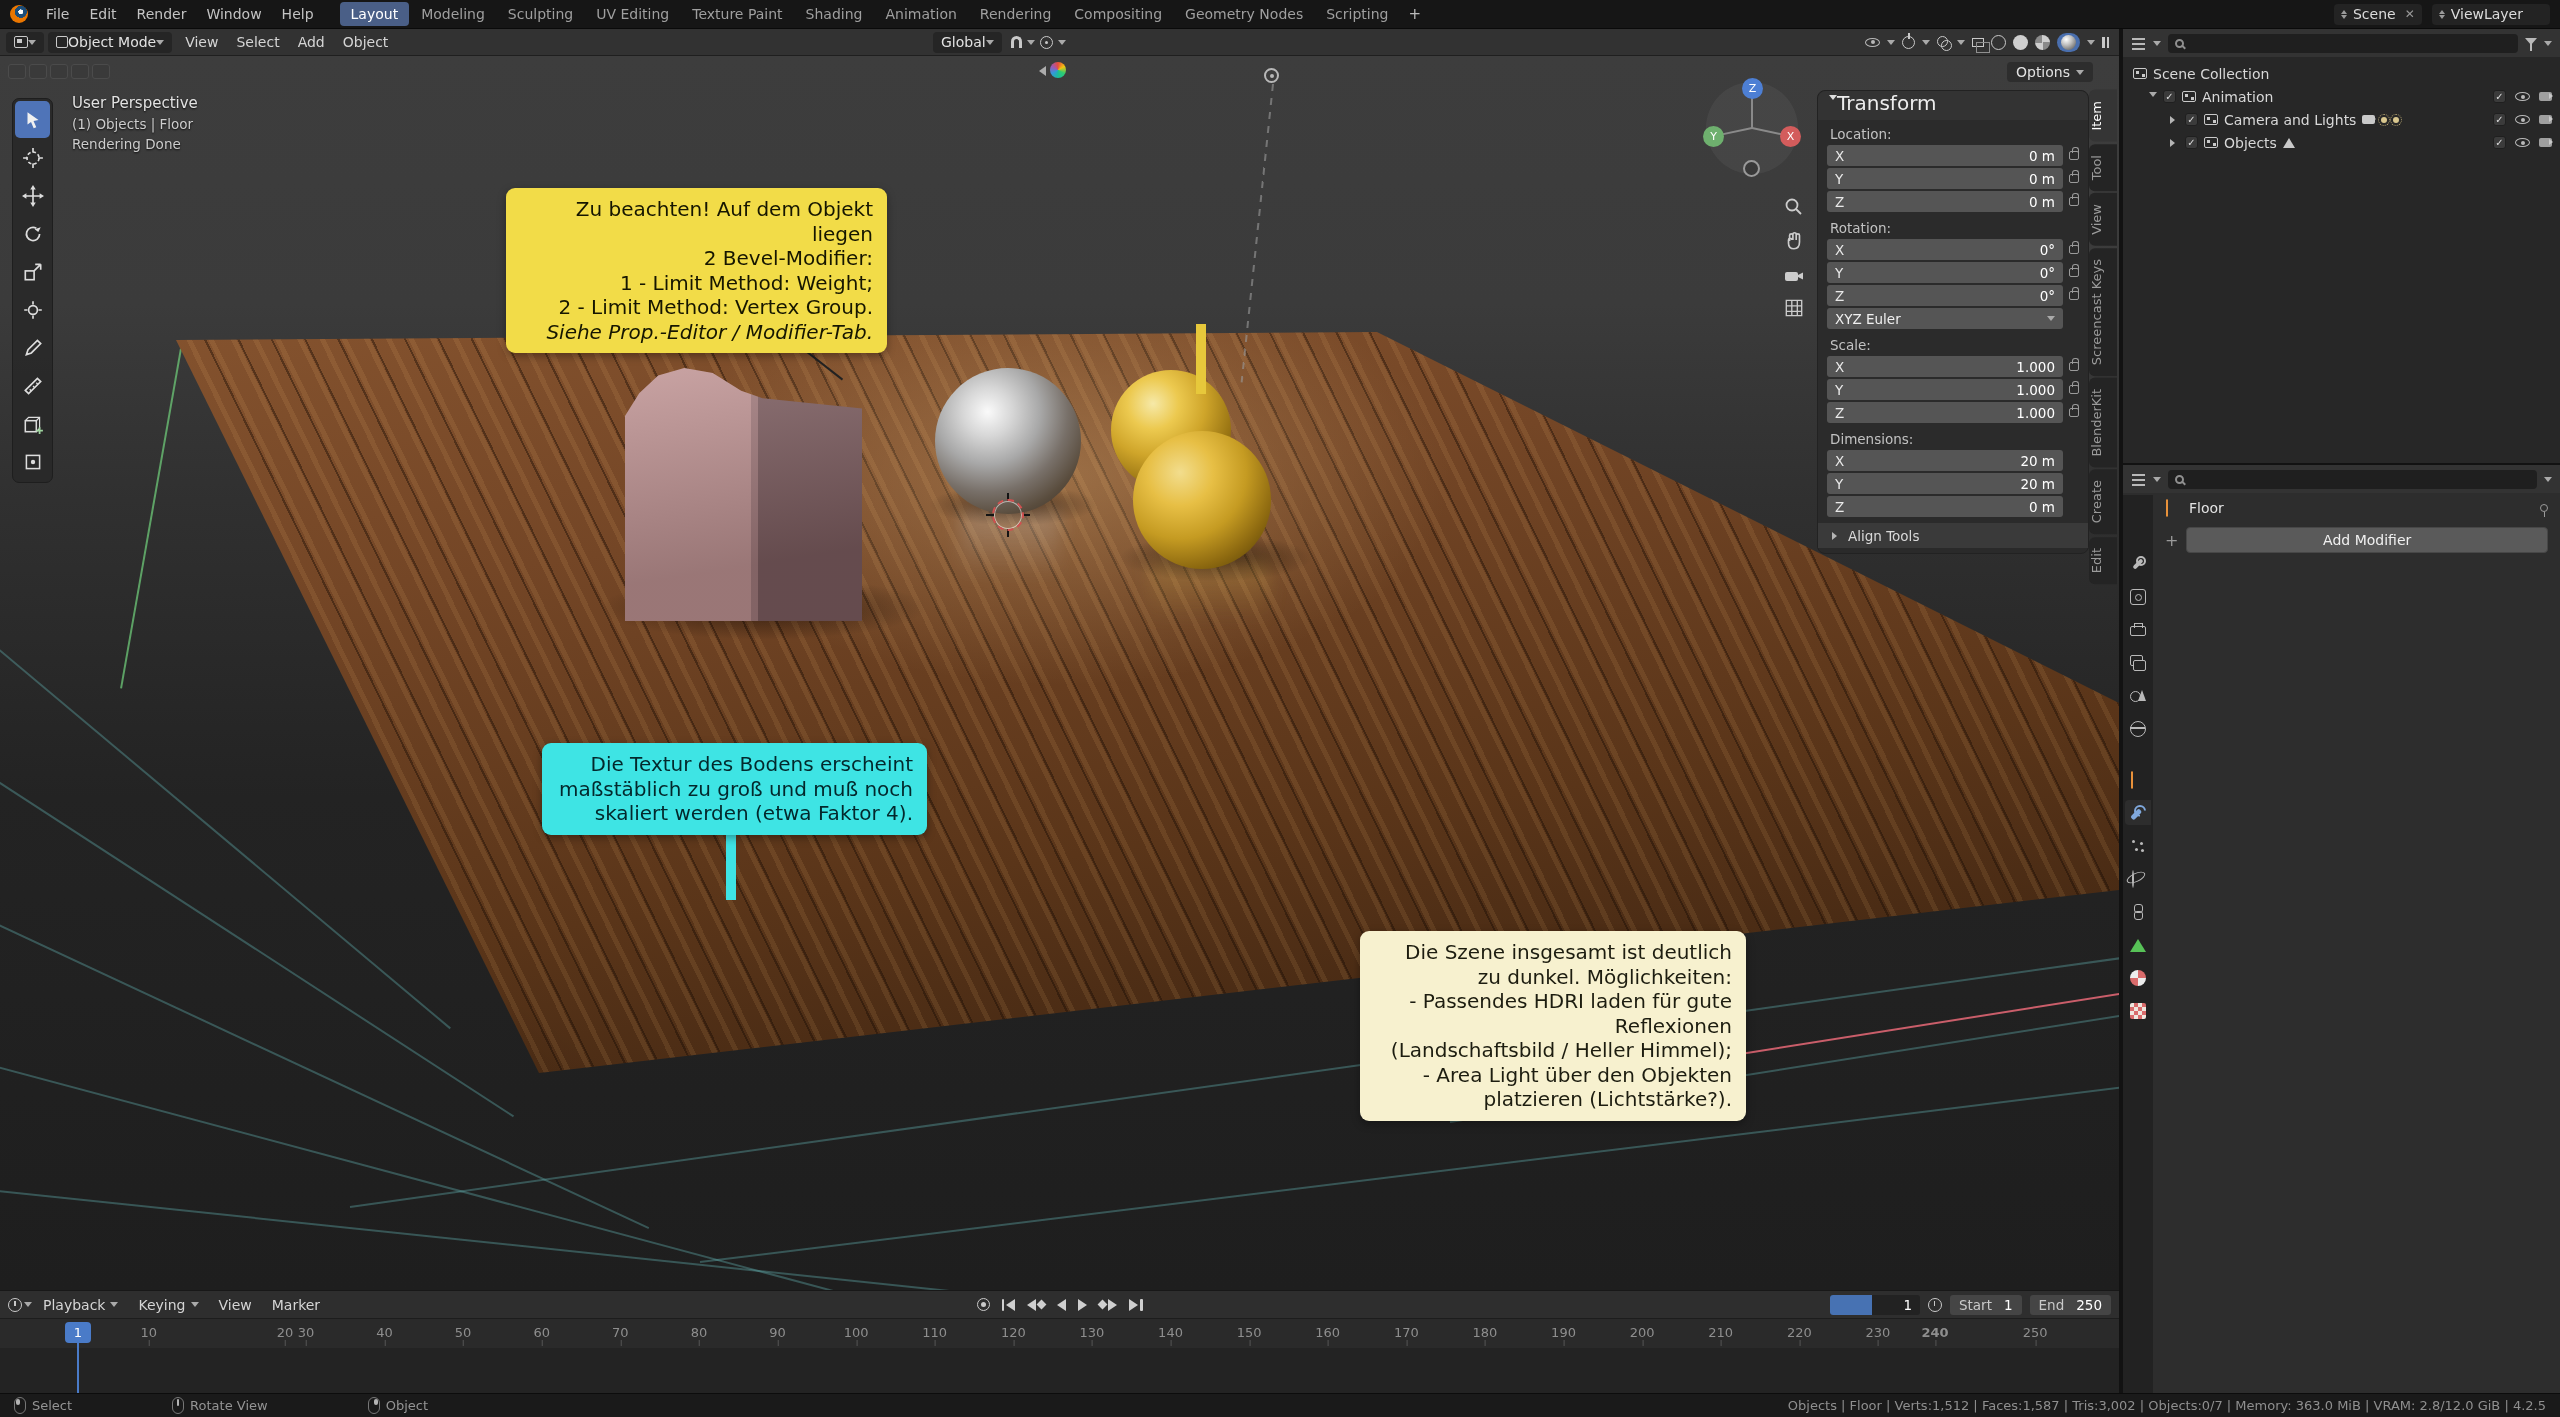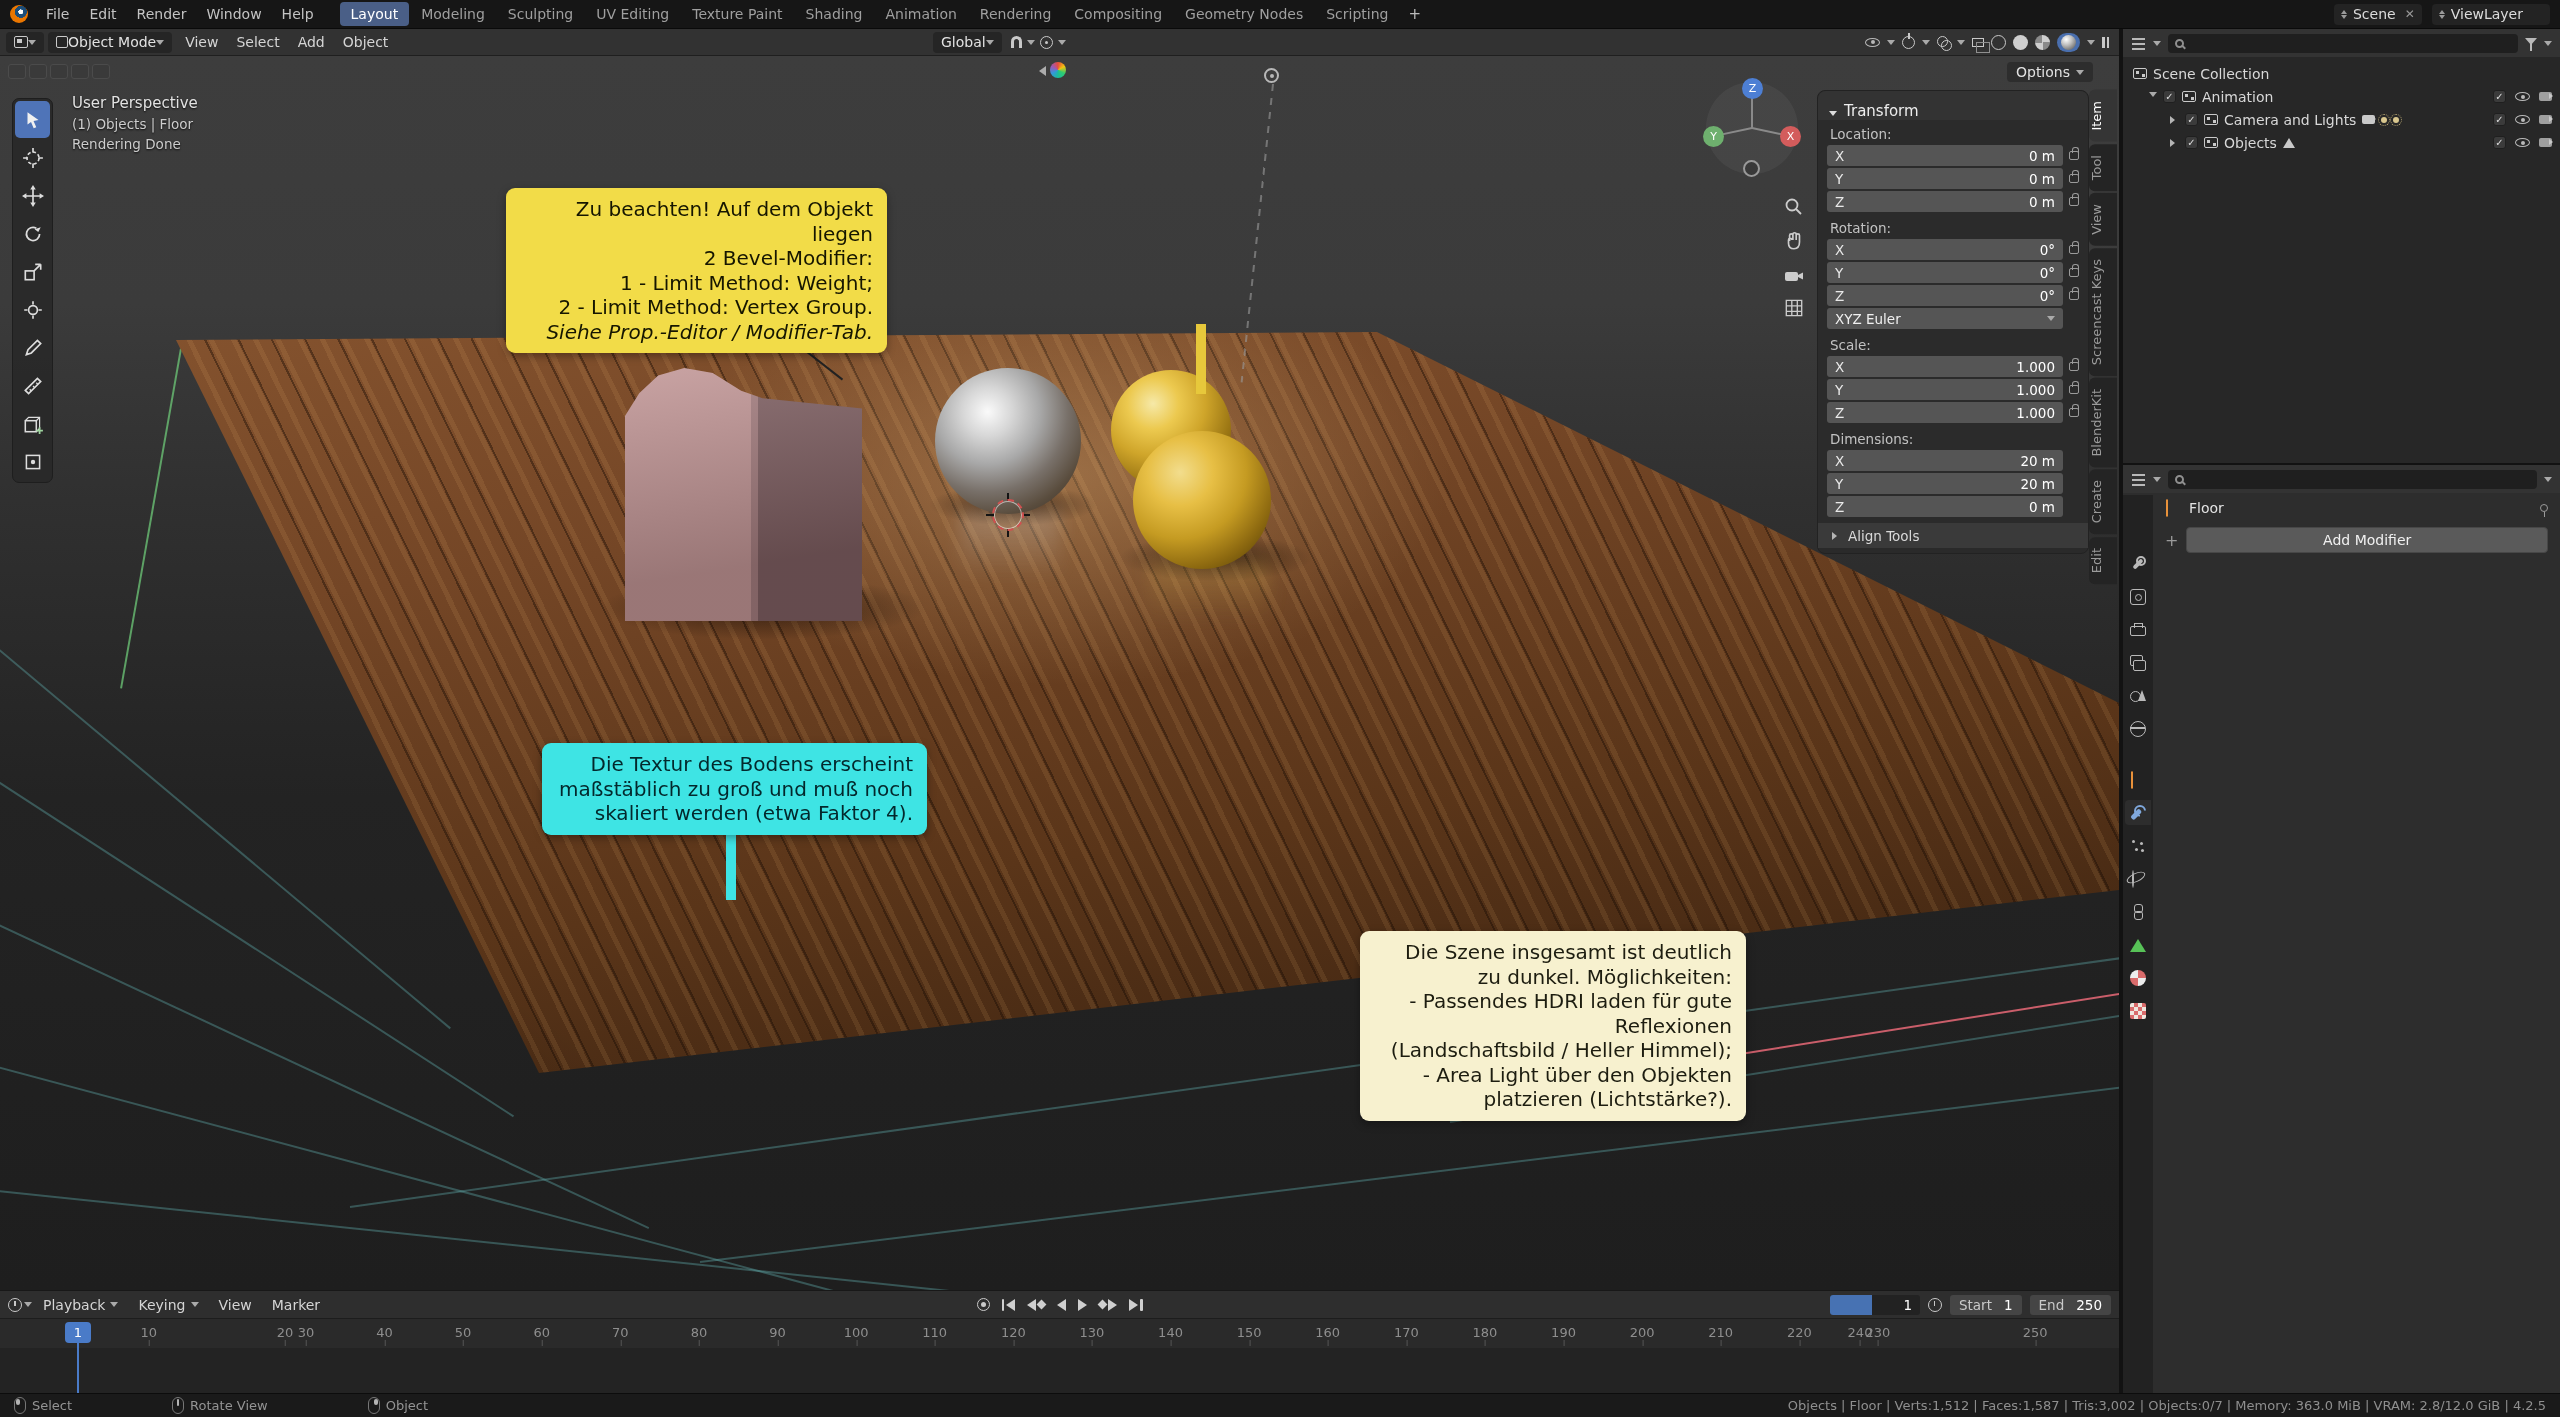--- a/index.html
+++ b/index.html
@@ -154,22 +154,22 @@
 
   .vp-icon { position:absolute; left:1779px; width:30px; height:30px; display:flex; align-items:center;
              justify-content:center; z-index:6; }
   .options-btn { position:absolute; right:26px; top:6px; display:flex; gap:6px; align-items:center;
                  color:#e2e2e2; font-size:14px; background:rgba(32,32,32,.55); border-radius:4px;
                  padding:2px 9px; z-index:12; }
 
   
   .npanel { position:absolute; left:1817px; top:34px; width:272px; background:rgba(43,43,43,.96);
             border:1px solid #222; border-radius:8px; padding-bottom:5px; z-index:11; }
-  .np-header { height:29px; display:flex; align-items:flex-end; gap:7px; padding:0 11px;
-               font-size:15px; color:#ededed; background:#333; border-radius:8px 8px 0 0; }
+  .np-header { height:29px; display:flex; align-items:flex-start; padding:0 11px;
+               font-size:20px; color:#ededed; background:#333; border-radius:8px 8px 0 0; }
   .np-label { padding:6px 12px 3px; font-size:13.5px; color:#c2c2c2; }
   .np-row { display:flex; align-items:center; padding:0 9px; margin-bottom:2px; gap:6px; }
   .np-field { flex:1; height:21px; background:#555; border-radius:3px; display:flex; align-items:center;
               padding:0 8px; font-size:13.5px; }
   .np-axis { color:#e9e9e9; width:15px; }
   .np-val { margin-left:auto; color:#fff; }
   .np-dd { flex:1; height:21px; background:#555; border-radius:3px; display:flex; align-items:center;
            padding:0 8px; font-size:13.5px; color:#f0f0f0; }
   .np-dd .tri-down { margin-left:auto; }
   .lock { width:10px; height:9px; border:1px solid #9a9a9a; border-radius:2px; position:relative; flex:none; }
@@ -889,21 +889,21 @@
         <span class="tick" style="left: 1170.54px;">140</span>
         <span class="tick" style="left: 1249.14px;">150</span>
         <span class="tick" style="left: 1327.74px;">160</span>
         <span class="tick" style="left: 1406.34px;">170</span>
         <span class="tick" style="left: 1484.94px;">180</span>
         <span class="tick" style="left: 1563.54px;">190</span>
         <span class="tick" style="left: 1642.14px;">200</span>
         <span class="tick" style="left: 1720.74px;">210</span>
         <span class="tick" style="left: 1799.34px;">220</span>
         <span class="tick" style="left: 1877.94px;">230</span>
-        <span class="tick" style="left: 1860px;">240</span>
+        <span class="tick" style="left: 1935px; font-weight: bold;">240</span>
         <span class="tick" style="left: 2035.14px;">250</span>
       </div>
     <div class="tl-tracks"></div>
   </div>
 
   <div class="statusbar">
     <div class="sb-item">
       <span class="mouse lmb"></span>
       <span>Select</span>
     </div>

